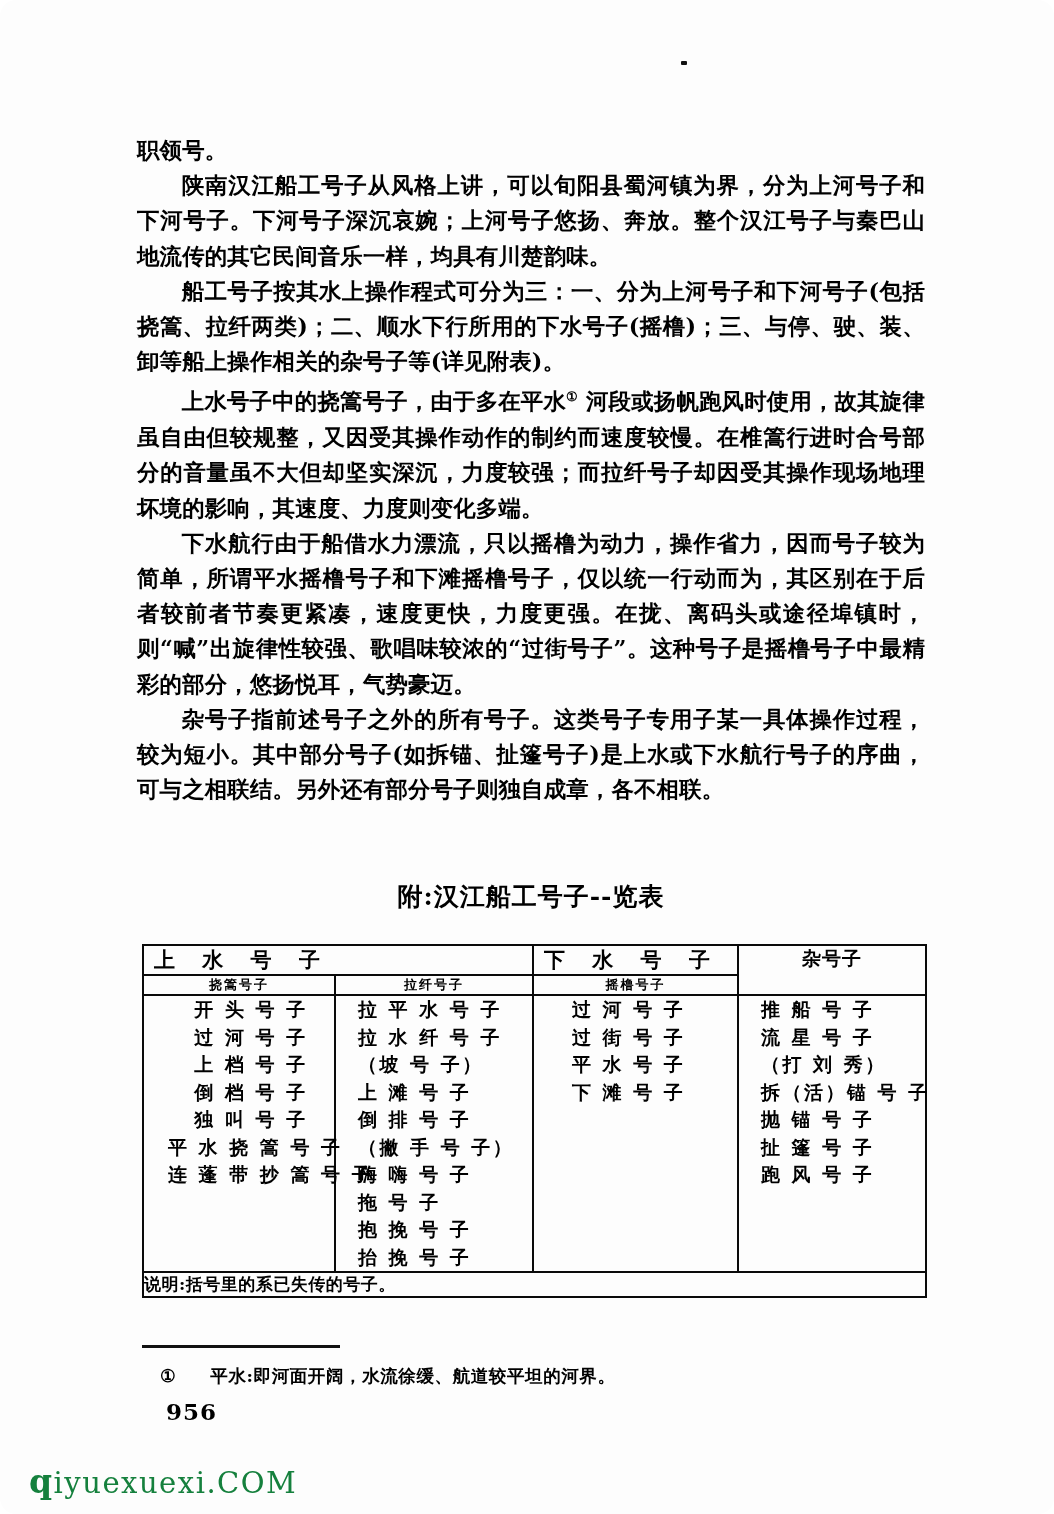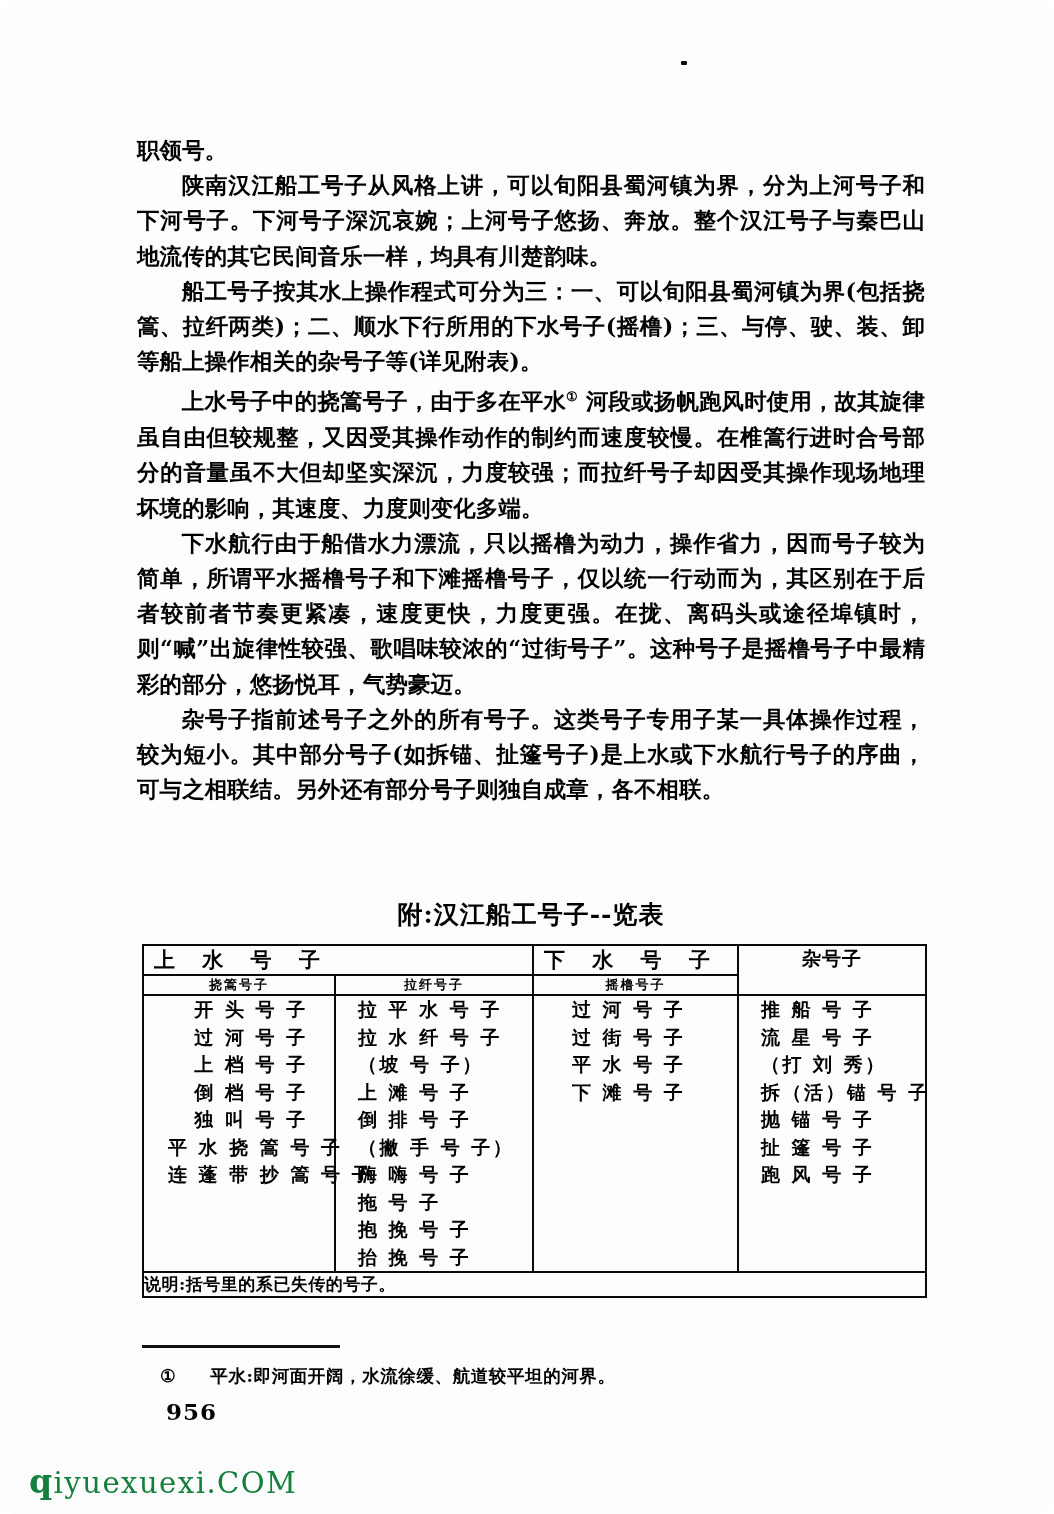--- a/index.html
+++ b/index.html
@@ -57,21 +57,21 @@
   sup.fn-ref {
     font-size: 13px;
     vertical-align: super;
     font-weight: 700;
   }
 
   
   .table-title {
     position: absolute;
     left: 137px;
-    top: 898px;
+    top: 880px;
     width: 788px;
     text-align: center;
     font-size: 25px;
     font-weight: 700;
     font-family: "DejaVu Serif", "Liberation Serif", serif;
     letter-spacing: 1px;
   }
 
   .tbl-wrap {
     position: absolute;
@@ -191,21 +191,21 @@
 </head>
 <body>
 
 <div class="page">
 
   <div class="scan-speck"></div>
 
   <div class="body-text">
     <p class="para">职领号。</p>
     <p class="para indent">陕南汉江船工号子从风格上讲，可以旬阳县蜀河镇为界，分为上河号子和下河号子。下河号子深沉哀婉；上河号子悠扬、奔放。整个汉江号子与秦巴山地流传的其它民间音乐一样，均具有川楚韵味。</p>
-    <p class="para indent">船工号子按其水上操作程式可分为三：一、可以旬阳县蜀河镇为界(包括挠篙、拉纤两类)；二、顺水下行所用的下水号子(摇橹)；三、与停、驶、装、卸等船上操作相关的杂号子等(详见附表)。</p>
+    <p class="para indent">船工号子按其水上操作程式可分为三：一、分为上河号子和下河号子(包括挠篙、拉纤两类)；二、顺水下行所用的下水号子(摇橹)；三、与停、驶、装、卸等船上操作相关的杂号子等(详见附表)。</p>
     <p class="para indent"><span>上水号子中的挠篙号子，由于多在平水</span><sup class="fn-ref">①</sup> <span>河段或扬帆跑风时使用，故其旋律虽自由但较规整，又因受其操作动作的制约而速度较慢。在椎篙行进时合号部分的音量虽不大但却坚实深沉，力度较强；而拉纤号子却因受其操作现场地理坏境的影响，其速度、力度则变化多端。</span></p>
     <p class="para indent">下水航行由于船借水力漂流，只以摇橹为动力，操作省力，因而号子较为简单，所谓平水摇橹号子和下滩摇橹号子，仅以统一行动而为，其区别在于后者较前者节奏更紧凑，速度更快，力度更强。在拢、离码头或途径埠镇时，则“喊”出旋律性较强、歌唱味较浓的“过街号子”。这种号子是摇橹号子中最精彩的部分，悠扬悦耳，气势豪迈。</p>
     <p class="para indent">杂号子指前述号子之外的所有号子。这类号子专用子某一具体操作过程，较为短小。其中部分号子(如拆锚、扯篷号子)是上水或下水航行号子的序曲，可与之相联结。另外还有部分号子则独自成章，各不相联。</p>
   </div>
 
   <div class="table-title">附:汉江船工号子--览表</div>
 
   <div class="tbl-wrap">
     <table class="haozi">
       <colgroup>

